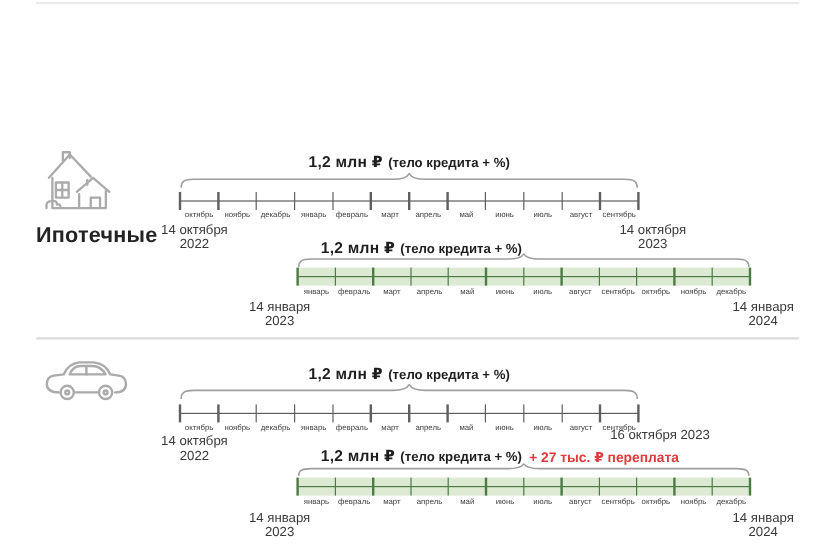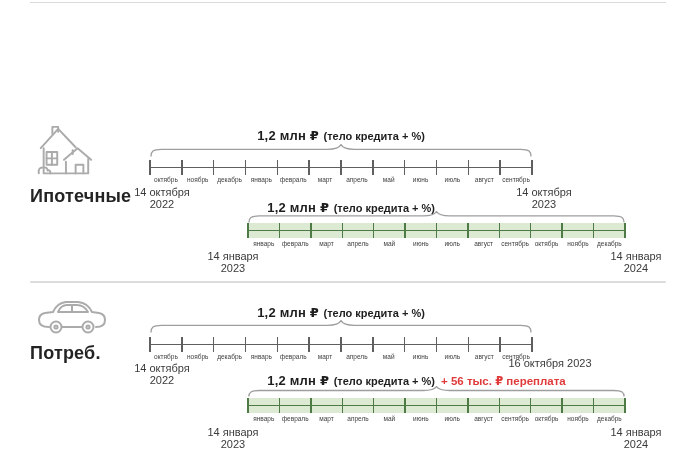--- a/index.html
+++ b/index.html
@@ -165,21 +165,20 @@
   <svg class="icon" style="left:36px;top:291px;width:72px;height:50px" viewBox="0 0 72 50">
     <path d="M13,36 Q3,36 3,29 Q3,23 9,22 L17,21 Q21,12 30,11 L42,11 Q52,12 56,21 L63,22 Q69,23 69,29 Q69,36 60,36"></path>
     <path d="M26,36 L46,36"></path>
     <path d="M22,21 Q25,14 31,14 L41,14 Q48,14 52,21 Z"></path>
     <path d="M36,14 L36,21"></path>
     <circle cx="20" cy="36" r="5.5"></circle>
     <circle cx="20" cy="36" r="1.6"></circle>
     <circle cx="52" cy="36" r="5.5"></circle>
     <circle cx="52" cy="36" r="1.6"></circle>
   </svg>
-  <div class="sec-label" style="left:30px;top:343px">Потреб.</div>
 
   <div class="tl-label center" style="left:150px;top:303px;width:382px">
     <span class="amt">1,2 млн ₽</span>
     <span class="sfx">(тело кредита + %)</span>
   </div>
   <svg class="brace" style="left:150px;top:320px;width:382px;height:13px" viewBox="0 0 400 22" preserveAspectRatio="none">
     <path d="M1,21 C1,13 3,9 12,9 L186,9 C194,9 198,7 200,1 C202,7 206,9 214,9 L388,9 C397,9 399,13 399,21"></path>
   </svg>
   <div class="axis plain" style="left:150px;top:337px;width:382px;height:15px">
       <div class="tick" style="left: 0%;"></div>
@@ -216,21 +215,21 @@
   </div>
   <div class="date wide" style="left:495px;top:357px">
     <span>16 октября 2023</span>
     <span></span>
   </div>
 
   <div class="tl-label rightalign" style="left:150px;top:371px;width:285px">
     <span class="amt">1,2 млн ₽</span>
     <span class="sfx">(тело кредита + %)</span>
   </div>
-  <div class="overpay" style="left:441px;top:374px">+ 56 тыс. ₽ переплата</div>
+  <div class="overpay" style="left:441px;top:374px">+ 27 тыс. ₽ переплата</div>
   <svg class="brace" style="left:248px;top:386px;width:377px;height:11px" viewBox="0 0 400 22" preserveAspectRatio="none">
     <path d="M1,21 C1,13 3,9 12,9 L186,9 C194,9 198,7 200,1 C202,7 206,9 214,9 L388,9 C397,9 399,13 399,21"></path>
   </svg>
   <div class="axis green" style="left:248px;top:398px;width:377px;height:15px">
       <div class="tick" style="left: 0%;"></div>
       <div class="tick" style="left: 8.33333%;"></div>
       <div class="tick" style="left: 16.6667%;"></div>
       <div class="tick" style="left: 25%;"></div>
       <div class="tick" style="left: 33.3333%;"></div>
       <div class="tick" style="left: 41.6667%;"></div>

